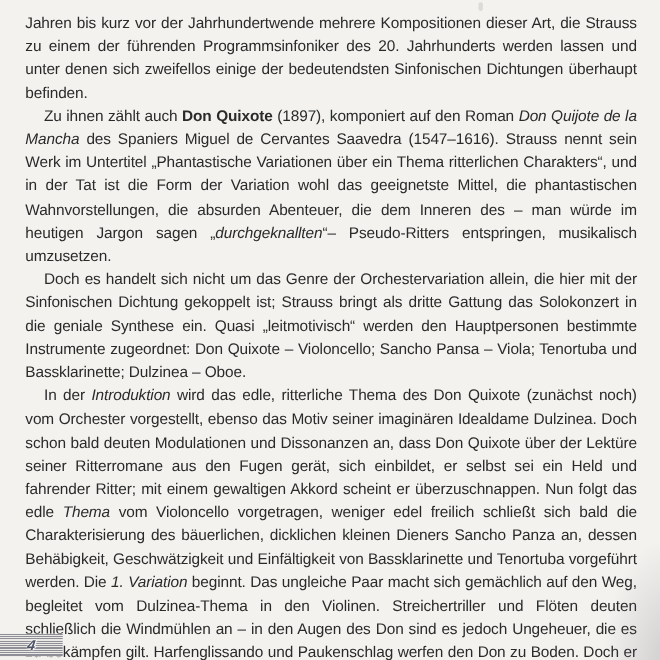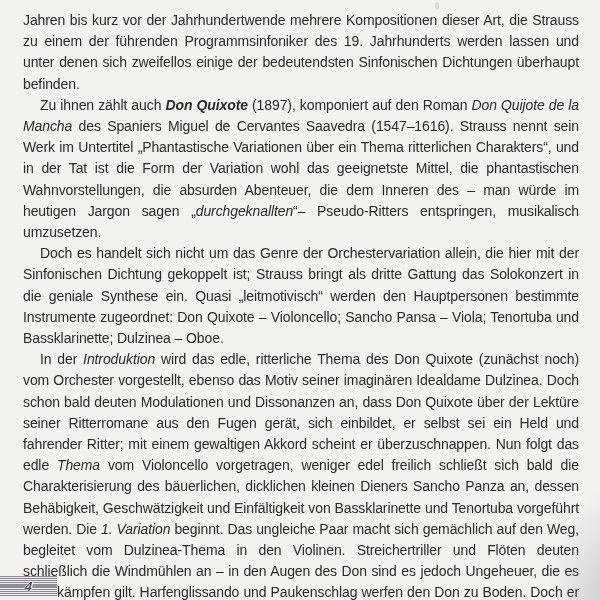--- a/index.html
+++ b/index.html
@@ -12,21 +12,21 @@
   .page { position: absolute; inset: 0; }
   .text-block {
     position: absolute; left: 23px; right: 21px; top: 10px;
     color: var(--ink, #2a2a2a);
     font-size: 14px; line-height: 21.2px;
     text-align: justify; letter-spacing: -0.1px;
   }
   .text-block p { margin: 0; }
   .text-block p.indent { text-indent: 17px; }
   .it { font-style: italic; }
-  .bi { font-style: italic; font-weight: bold; }
+  .bi { font-weight: bold; }
   .page-number-block {
     position: absolute; left: 0; bottom: 3px;
     width: 57px; height: 21px;
     background: repeating-linear-gradient(
       to bottom,
       var(--stripe-dark, #8f8f98) 0px, var(--stripe-dark, #8f8f98) 1.1px,
       var(--stripe-light, #ebe9e6) 1.1px, var(--stripe-light, #ebe9e6) 2.1px);
     display: flex; align-items: center; justify-content: center;
   }
   .page-number {
@@ -45,21 +45,21 @@
       rgba(120,120,125,0.30), rgba(120,120,125,0.0) 68%);
     pointer-events: none;
   }
 </style>
 </head>
 <body>
 
 <div class="page">
   <div class="scan-artifact"></div>
   <div class="text-block">
-      <p class=""><span>Jahren bis kurz vor der Jahrhundertwende mehrere Kompositionen dieser Art, die Strauss zu einem der führenden Programmsinfoniker des 19. Jahrhunderts werden lassen und unter denen sich zweifellos einige der bedeutendsten Sinfonischen Dichtungen überhaupt befinden.</span></p>
+      <p class=""><span>Jahren bis kurz vor der Jahrhundertwende mehrere Kompositionen dieser Art, die Strauss zu einem der führenden Programmsinfoniker des 20. Jahrhunderts werden lassen und unter denen sich zweifellos einige der bedeutendsten Sinfonischen Dichtungen überhaupt befinden.</span></p>
       <p class="indent"><span>Zu ihnen zählt auch </span><span class="bi">Don Quixote</span><span> (1897), komponiert auf den Roman </span><span class="it">Don Quijote de la Mancha</span><span> des Spaniers Miguel de Cervantes Saavedra (1547–1616). Strauss nennt sein Werk im Untertitel „Phantastische Variationen über ein Thema ritterlichen Charakters“, und in der Tat ist die Form der Variation wohl das geeignetste Mittel, die phantastischen Wahnvorstellungen, die absurden Abenteuer, die dem Inneren des – man würde im heutigen Jargon sagen „</span><span class="it">durchgeknallten</span><span>“– Pseudo-Ritters entspringen, musikalisch umzusetzen.</span></p>
       <p class="indent"><span>Doch es handelt sich nicht um das Genre der Orchestervariation allein, die hier mit der Sinfonischen Dichtung gekoppelt ist; Strauss bringt als dritte Gattung das Solokonzert in die geniale Synthese ein. Quasi „leitmotivisch“ werden den Hauptpersonen bestimmte Instrumente zugeordnet: Don Quixote – Violoncello; Sancho Pansa – Viola; Tenortuba und Bassklarinette; Dulzinea – Oboe.</span></p>
       <p class="indent"><span>In der </span><span class="it">Introduktion</span><span> wird das edle, ritterliche Thema des Don Quixote (zunächst noch) vom Orchester vorgestellt, ebenso das Motiv seiner imaginären Idealdame Dulzinea. Doch schon bald deuten Modulationen und Dissonanzen an, dass Don Quixote über der Lektüre seiner Ritterromane aus den Fugen gerät, sich einbildet, er selbst sei ein Held und fahrender Ritter; mit einem gewaltigen Akkord scheint er überzuschnappen. Nun folgt das edle </span><span class="it">Thema</span><span> vom Violoncello vorgetragen, weniger edel freilich schließt sich bald die Charakterisierung des bäuerlichen, dicklichen kleinen Dieners Sancho Panza an, dessen Behäbigkeit, Geschwätzigkeit und Einfältigkeit von Bassklarinette und Tenortuba vorgeführt werden. Die </span><span class="it">1. Variation</span><span> beginnt. Das ungleiche Paar macht sich gemächlich auf den Weg, begleitet vom Dulzinea-Thema in den Violinen. Streichertriller und Flöten deuten schließlich die Windmühlen an – in den Augen des Don sind es jedoch Ungeheuer, die es zu bekämpfen gilt. Harfenglissando und Paukenschlag werfen den Don zu Boden. Doch er erholt sich, und weiter geht es zum nächsten Abenteuer in der </span></p>
     </div>
   <div class="page-number-block">
     <span class="page-number">4</span>
   </div>
   <div class="corner-shade"></div>
 </div>
 

